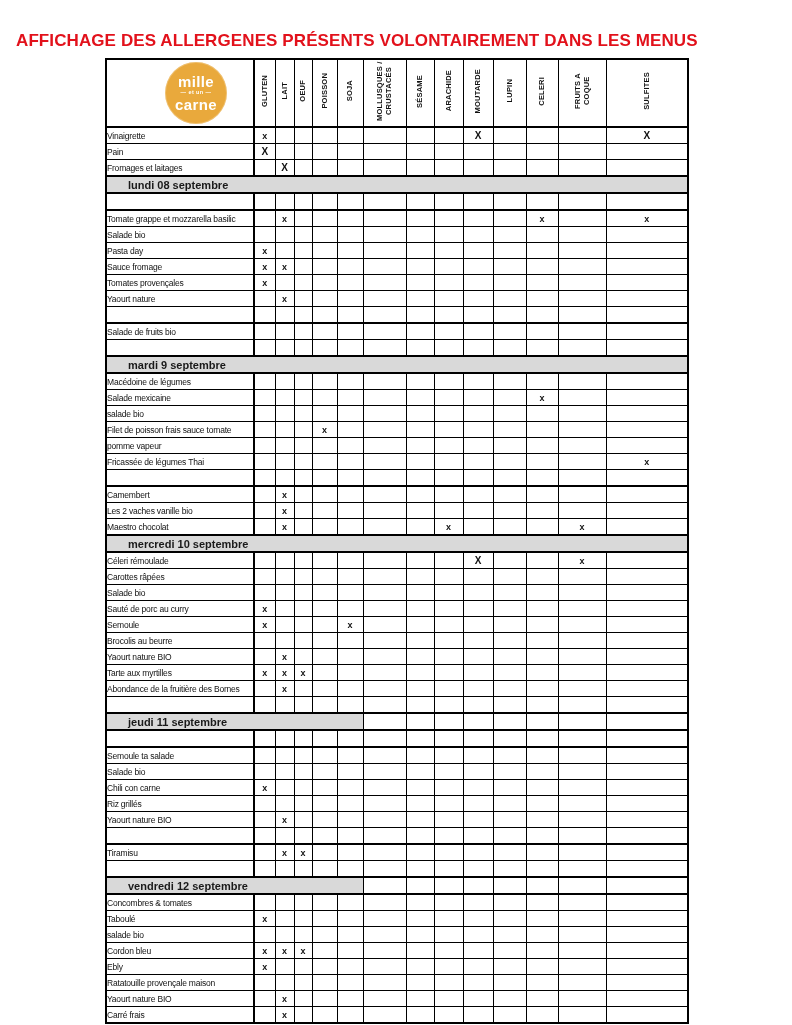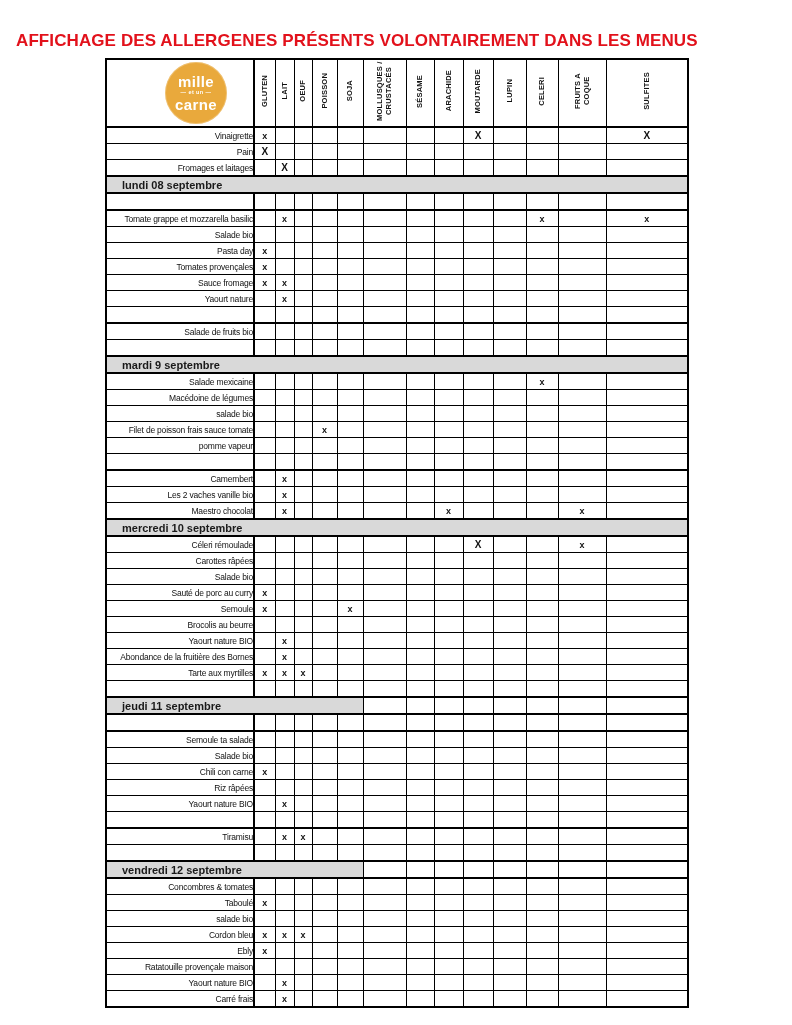--- a/index.html
+++ b/index.html
@@ -34,29 +34,29 @@
     box-shadow:inset 0 0 0 1px rgba(255,255,255,.25);
   }
   .logo-mille,.logo-repas{font-size:15px;letter-spacing:.4px;}
   .logo-etun{font-size:5.5px;margin:1.5px 0;letter-spacing:.4px;}
   .vlabel{
     display:inline-block;writing-mode:vertical-rl;transform:rotate(180deg);
     font-size:7.5px;font-weight:bold;line-height:1.25;max-height:60px;
     white-space:normal;letter-spacing:.2px;text-align:center;
   }
   .item-cell{
-    font-size:8.5px;letter-spacing:-.2px;text-align:right;white-space:nowrap;
+    font-size:8.5px;letter-spacing:-.2px;text-align:left;white-space:nowrap;
     border-right-width:2px;
   }
   .mark-cell{text-align:center;font-weight:bold;font-size:9px;}
   .mark-cell.cap{font-size:10px;}
   tr.section-row td{border-top:2px solid #000;border-bottom:2px solid #000;}
   .band-cell{
     background:var(--band-gray);font-weight:bold;font-size:11px;text-align:left;
-    padding-left:15px;color:#1a1a1a;white-space:nowrap;margin-left:15px;
+    padding-left:21px;color:#1a1a1a;white-space:nowrap;margin-left:15px;
   }
   tr.sep td{border-top:2px solid #000;}
 </style>
 </head>
 <body>
 
 <div class="page">
   <div class="title">AFFICHAGE DES ALLERGENES PRÉSENTS VOLONTAIREMENT DANS LES MENUS</div>
 
   <table class="allergen-table">
@@ -210,39 +210,39 @@
           <td class="mark-cell"></td>
           <td class="mark-cell"></td>
           <td class="mark-cell"></td>
           <td class="mark-cell"></td>
           <td class="mark-cell"></td>
           <td class="mark-cell"></td>
           <td class="mark-cell"></td>
           <td class="mark-cell"></td>
         </tr>
         <tr class="menu-item-row">
+          <td class="item-cell">Sauce fromage</td>
+          <td class="mark-cell">x</td>
+          <td class="mark-cell">x</td>
+          <td class="mark-cell"></td>
+          <td class="mark-cell"></td>
+          <td class="mark-cell"></td>
+          <td class="mark-cell"></td>
+          <td class="mark-cell"></td>
+          <td class="mark-cell"></td>
+          <td class="mark-cell"></td>
+          <td class="mark-cell"></td>
+          <td class="mark-cell"></td>
+          <td class="mark-cell"></td>
+          <td class="mark-cell"></td>
+        </tr>
+        <tr class="menu-item-row">
           <td class="item-cell">Tomates provençales</td>
           <td class="mark-cell">x</td>
           <td class="mark-cell"></td>
-          <td class="mark-cell"></td>
-          <td class="mark-cell"></td>
-          <td class="mark-cell"></td>
-          <td class="mark-cell"></td>
-          <td class="mark-cell"></td>
-          <td class="mark-cell"></td>
-          <td class="mark-cell"></td>
-          <td class="mark-cell"></td>
-          <td class="mark-cell"></td>
-          <td class="mark-cell"></td>
-          <td class="mark-cell"></td>
-        </tr>
-        <tr class="menu-item-row">
-          <td class="item-cell">Sauce fromage</td>
-          <td class="mark-cell">x</td>
-          <td class="mark-cell">x</td>
           <td class="mark-cell"></td>
           <td class="mark-cell"></td>
           <td class="mark-cell"></td>
           <td class="mark-cell"></td>
           <td class="mark-cell"></td>
           <td class="mark-cell"></td>
           <td class="mark-cell"></td>
           <td class="mark-cell"></td>
           <td class="mark-cell"></td>
           <td class="mark-cell"></td>
@@ -309,52 +309,52 @@
           <td class="mark-cell"></td>
           <td class="mark-cell"></td>
           <td class="mark-cell"></td>
           <td class="mark-cell"></td>
           <td class="mark-cell"></td>
         </tr>
         <tr class="section-row">
           <td class="band-cell" colspan="14">mardi 9 septembre</td>
         </tr>
         <tr class="menu-item-row">
+          <td class="item-cell">Macédoine de légumes</td>
+          <td class="mark-cell"></td>
+          <td class="mark-cell"></td>
+          <td class="mark-cell"></td>
+          <td class="mark-cell"></td>
+          <td class="mark-cell"></td>
+          <td class="mark-cell"></td>
+          <td class="mark-cell"></td>
+          <td class="mark-cell"></td>
+          <td class="mark-cell"></td>
+          <td class="mark-cell"></td>
+          <td class="mark-cell"></td>
+          <td class="mark-cell"></td>
+          <td class="mark-cell"></td>
+        </tr>
+        <tr class="menu-item-row">
           <td class="item-cell">Salade mexicaine</td>
           <td class="mark-cell"></td>
           <td class="mark-cell"></td>
           <td class="mark-cell"></td>
           <td class="mark-cell"></td>
           <td class="mark-cell"></td>
           <td class="mark-cell"></td>
           <td class="mark-cell"></td>
           <td class="mark-cell"></td>
           <td class="mark-cell"></td>
           <td class="mark-cell"></td>
           <td class="mark-cell">x</td>
           <td class="mark-cell"></td>
           <td class="mark-cell"></td>
         </tr>
         <tr class="menu-item-row">
-          <td class="item-cell">Macédoine de légumes</td>
-          <td class="mark-cell"></td>
-          <td class="mark-cell"></td>
-          <td class="mark-cell"></td>
-          <td class="mark-cell"></td>
-          <td class="mark-cell"></td>
-          <td class="mark-cell"></td>
-          <td class="mark-cell"></td>
-          <td class="mark-cell"></td>
-          <td class="mark-cell"></td>
-          <td class="mark-cell"></td>
-          <td class="mark-cell"></td>
-          <td class="mark-cell"></td>
-          <td class="mark-cell"></td>
-        </tr>
-        <tr class="menu-item-row">
           <td class="item-cell">salade bio</td>
           <td class="mark-cell"></td>
           <td class="mark-cell"></td>
           <td class="mark-cell"></td>
           <td class="mark-cell"></td>
           <td class="mark-cell"></td>
           <td class="mark-cell"></td>
           <td class="mark-cell"></td>
           <td class="mark-cell"></td>
           <td class="mark-cell"></td>
@@ -387,20 +387,36 @@
           <td class="mark-cell"></td>
           <td class="mark-cell"></td>
           <td class="mark-cell"></td>
           <td class="mark-cell"></td>
           <td class="mark-cell"></td>
           <td class="mark-cell"></td>
           <td class="mark-cell"></td>
           <td class="mark-cell"></td>
           <td class="mark-cell"></td>
           <td class="mark-cell"></td>
+        </tr>
+        <tr class="menu-item-row">
+          <td class="item-cell">Fricassée de légumes Thai</td>
+          <td class="mark-cell"></td>
+          <td class="mark-cell"></td>
+          <td class="mark-cell"></td>
+          <td class="mark-cell"></td>
+          <td class="mark-cell"></td>
+          <td class="mark-cell"></td>
+          <td class="mark-cell"></td>
+          <td class="mark-cell"></td>
+          <td class="mark-cell"></td>
+          <td class="mark-cell"></td>
+          <td class="mark-cell"></td>
+          <td class="mark-cell"></td>
+          <td class="mark-cell">x</td>
         </tr>
         <tr class="empty-row">
           <td class="item-cell"></td>
           <td class="mark-cell"></td>
           <td class="mark-cell"></td>
           <td class="mark-cell"></td>
           <td class="mark-cell"></td>
           <td class="mark-cell"></td>
           <td class="mark-cell"></td>
           <td class="mark-cell"></td>
@@ -568,40 +584,40 @@
           <td class="mark-cell"></td>
           <td class="mark-cell"></td>
           <td class="mark-cell"></td>
           <td class="mark-cell"></td>
           <td class="mark-cell"></td>
           <td class="mark-cell"></td>
           <td class="mark-cell"></td>
           <td class="mark-cell"></td>
         </tr>
         <tr class="menu-item-row">
+          <td class="item-cell">Tarte aux myrtilles</td>
+          <td class="mark-cell">x</td>
+          <td class="mark-cell">x</td>
+          <td class="mark-cell">x</td>
+          <td class="mark-cell"></td>
+          <td class="mark-cell"></td>
+          <td class="mark-cell"></td>
+          <td class="mark-cell"></td>
+          <td class="mark-cell"></td>
+          <td class="mark-cell"></td>
+          <td class="mark-cell"></td>
+          <td class="mark-cell"></td>
+          <td class="mark-cell"></td>
+          <td class="mark-cell"></td>
+        </tr>
+        <tr class="menu-item-row">
           <td class="item-cell">Abondance de la fruitière des Bornes</td>
           <td class="mark-cell"></td>
           <td class="mark-cell">x</td>
           <td class="mark-cell"></td>
-          <td class="mark-cell"></td>
-          <td class="mark-cell"></td>
-          <td class="mark-cell"></td>
-          <td class="mark-cell"></td>
-          <td class="mark-cell"></td>
-          <td class="mark-cell"></td>
-          <td class="mark-cell"></td>
-          <td class="mark-cell"></td>
-          <td class="mark-cell"></td>
-          <td class="mark-cell"></td>
-        </tr>
-        <tr class="menu-item-row">
-          <td class="item-cell">Tarte aux myrtilles</td>
-          <td class="mark-cell">x</td>
-          <td class="mark-cell">x</td>
-          <td class="mark-cell">x</td>
           <td class="mark-cell"></td>
           <td class="mark-cell"></td>
           <td class="mark-cell"></td>
           <td class="mark-cell"></td>
           <td class="mark-cell"></td>
           <td class="mark-cell"></td>
           <td class="mark-cell"></td>
           <td class="mark-cell"></td>
           <td class="mark-cell"></td>
           <td class="mark-cell"></td>
@@ -691,21 +707,21 @@
           <td class="mark-cell"></td>
           <td class="mark-cell"></td>
           <td class="mark-cell"></td>
           <td class="mark-cell"></td>
           <td class="mark-cell"></td>
           <td class="mark-cell"></td>
           <td class="mark-cell"></td>
           <td class="mark-cell"></td>
         </tr>
         <tr class="menu-item-row">
-          <td class="item-cell">Riz râpées</td>
+          <td class="item-cell">Riz grillés</td>
           <td class="mark-cell"></td>
           <td class="mark-cell"></td>
           <td class="mark-cell"></td>
           <td class="mark-cell"></td>
           <td class="mark-cell"></td>
           <td class="mark-cell"></td>
           <td class="mark-cell"></td>
           <td class="mark-cell"></td>
           <td class="mark-cell"></td>
           <td class="mark-cell"></td>

